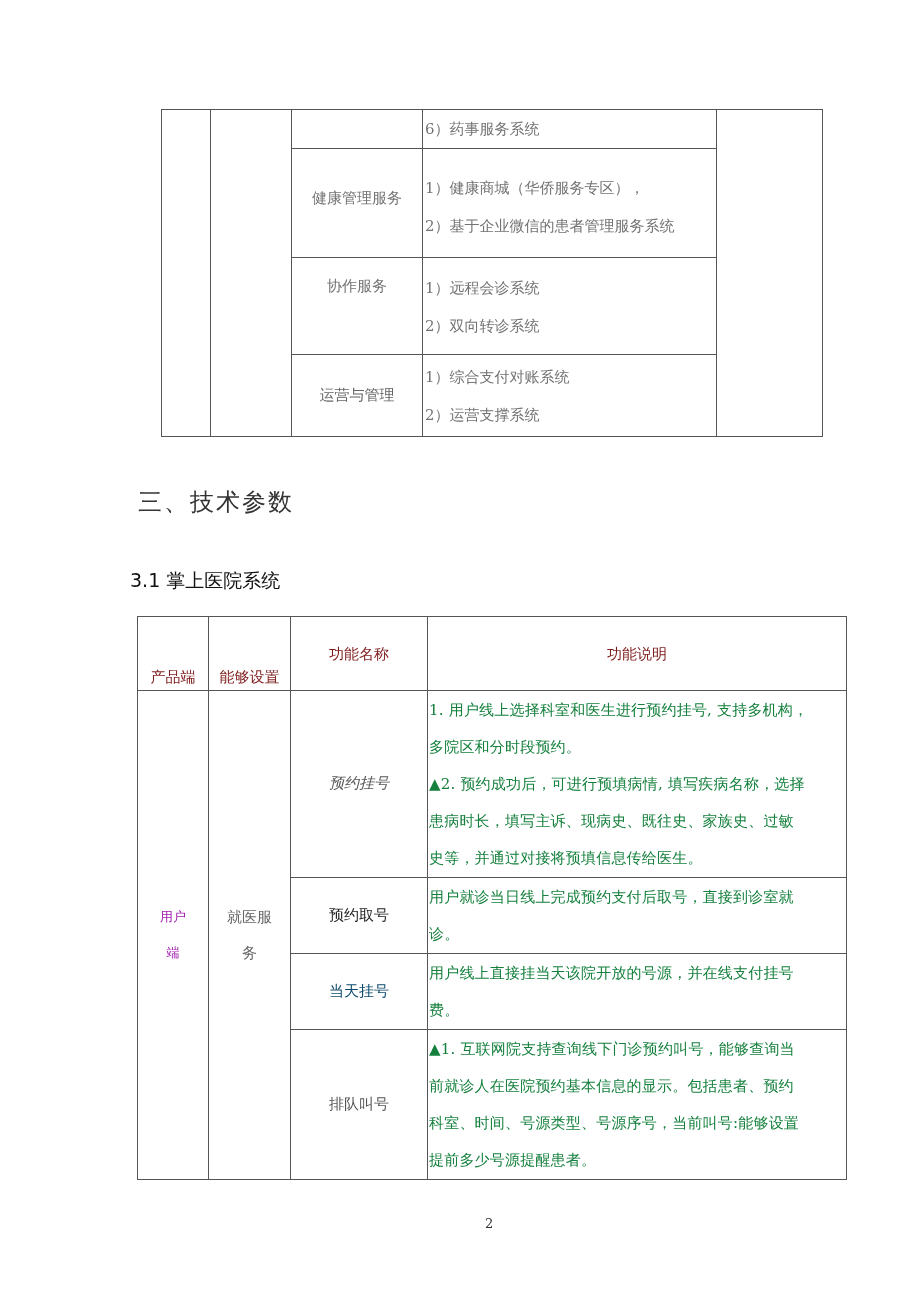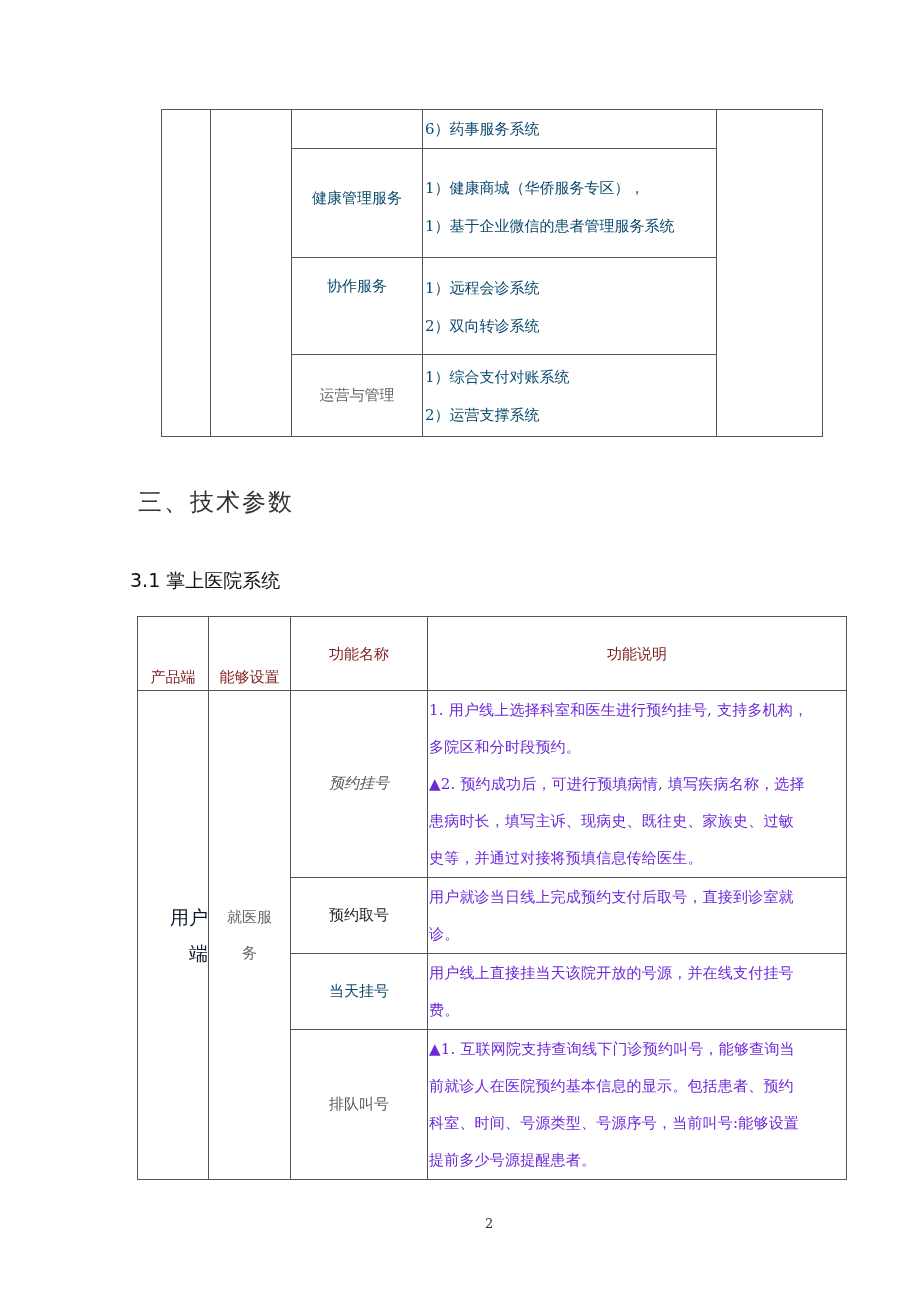--- a/index.html
+++ b/index.html
@@ -1,24 +1,24 @@
 <!DOCTYPE html>
 <html><head>
 <meta charset="utf-8">
 <style>
   html, body { margin:0; padding:0; background:#ffffff; }
   body { width:920px; height:1301px; position:relative; overflow:hidden;
          font-family:"DejaVu Serif", serif; color:#333; }
   .abs { position:absolute; }
   table { border-collapse:collapse; table-layout:fixed; position:absolute; }
   td { border:1px solid #555; padding:0; vertical-align:middle; }
-  .t1 td { font-size:15px; color:#0c4a6e; }
+  .t1 td { font-size:15px; color:#737373; }
   .center { text-align:center; }
   .line { display:block; line-height:38px; padding-left:2px; white-space:nowrap; }
-  .desc { font-size:15px; line-height:37px; color:#6d28d9; padding:1px 0 0 1px; letter-spacing:0.2px; }
+  .desc { font-size:15px; line-height:37px; color:#15803d; padding:1px 0 0 1px; letter-spacing:0.2px; }
   .name { font-size:15px; color:#555; text-align:center; }
   .hdr td { font-family:"DejaVu Sans", sans-serif; font-size:15px; color:#7f1d1d; }
   h1 { font-weight:normal; font-size:24px; color:#333; margin:8px; letter-spacing:2px; }
   h2 { font-family:"DejaVu Sans", sans-serif; font-weight:normal; font-size:19px; color:#111; margin:0; }
   .pagenum { font-size:13px; color:#333; }
 </style>
 </head>
 <body>
 
 <table class="t1" style="left:161px; top:109px; width:661px;">
@@ -36,21 +36,21 @@
     <td class="center"></td>
     <td>
       <span class="line">6）药事服务系统</span>
     </td>
     <td rowspan="4"></td>
   </tr>
   <tr style="height:109px">
     <td class="center" style="vertical-align:middle; padding-bottom:10px;">健康管理服务</td>
     <td style="vertical-align:top; padding-top:20px;">
       <span class="line">1）健康商城（华侨服务专区），</span>
-      <span class="line">1）基于企业微信的患者管理服务系统</span>
+      <span class="line">2）基于企业微信的患者管理服务系统</span>
     </td>
   </tr>
   <tr style="height:97px">
     <td class="center" style="vertical-align:top; padding-top:19px;">协作服务</td>
     <td style="vertical-align:top; padding-top:11px;">
       <span class="line">1）远程会诊系统</span>
       <span class="line">2）双向转诊系统</span>
     </td>
   </tr>
   <tr style="height:82px">
@@ -74,21 +74,21 @@
       <col style="width:419px">
   </colgroup>
   <tbody>
       <tr class="hdr" style="height:74px">
     <td class="center" style="vertical-align:bottom; padding-bottom:3px;">产品端</td>
     <td class="center" style="vertical-align:bottom; padding-bottom:3px;">能够设置</td>
     <td class="center" style="vertical-align:top; padding-top:28px;">功能名称</td>
     <td class="center" style="vertical-align:top; padding-top:28px;">功能说明</td>
   </tr>
   <tr style="height:182px">
-    <td rowspan="4" class="center" style="font-size:19px; color:#0f172a; line-height:36px;text-align:right;">
+    <td rowspan="4" class="center" style="font-size:13px; color:#a21caf; line-height:36px;">
       <div>用户</div>
       <div>端</div>
     </td>
     <td rowspan="4" class="center" style="font-size:15px; color:#666; line-height:36px;">
       <div>就医服</div>
       <div>务</div>
     </td>
     <td class="name" style="padding-bottom:2px;font-style:italic;">预约挂号</td>
     <td class="desc">
       <div>1. 用户线上选择科室和医生进行预约挂号, 支持多机构，</div>

